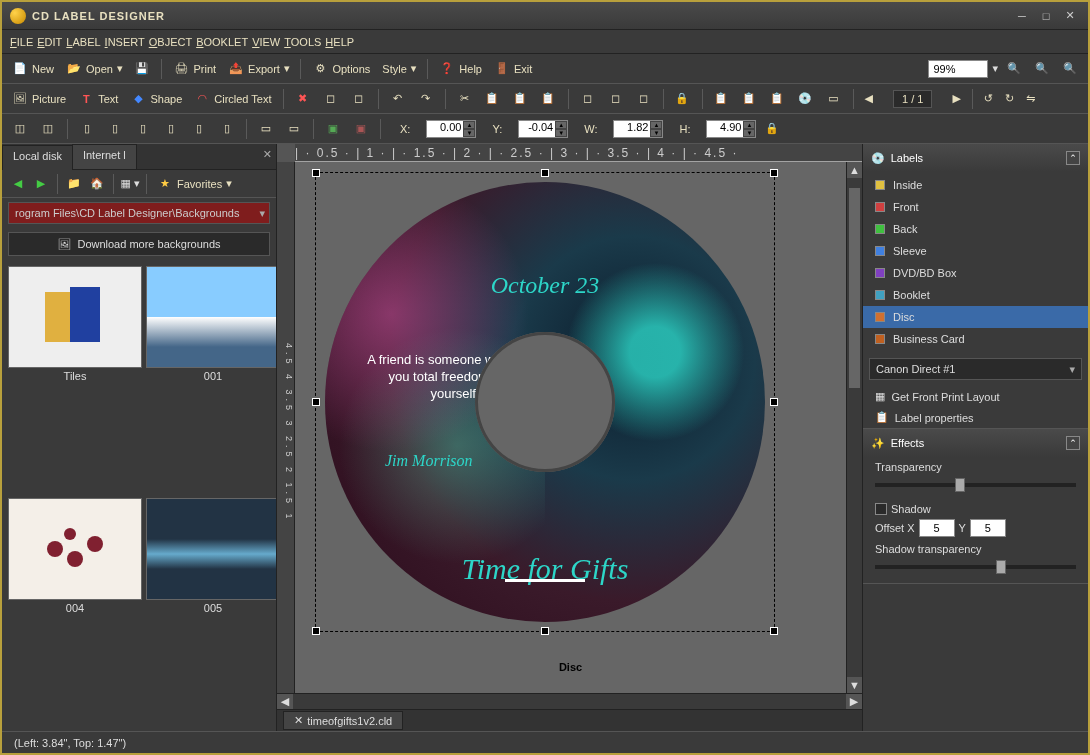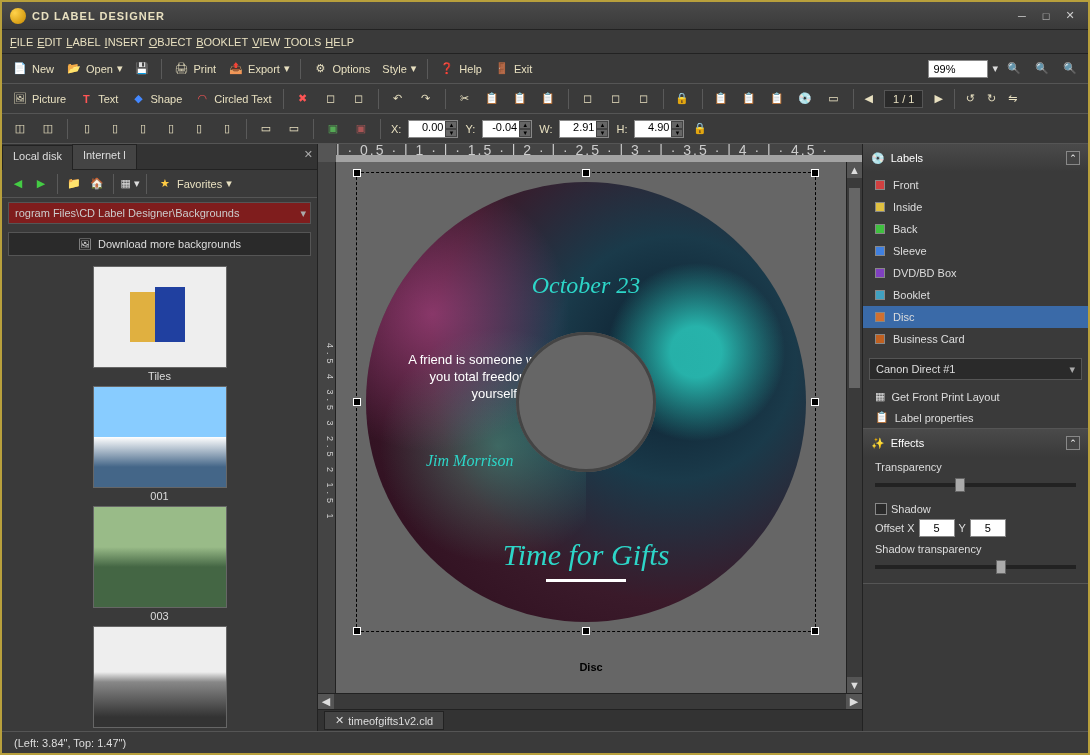--- a/index.html
+++ b/index.html
@@ -12,53 +12,53 @@
 .menubar { height: 24px; display: flex; align-items: center; padding: 0 8px; gap: 4px; background: #3a3a3a; border-bottom: 1px solid #222; }
 .menubar span { color: #e8e0c0; cursor: pointer; }
 .menubar span u { text-decoration: underline; }
 .toolbar { height: 30px; display: flex; align-items: center; padding: 0 6px; gap: 4px; background: #3a3a3a; border-bottom: 1px solid #555; }
 .tbtn { display: flex; align-items: center; gap: 4px; padding: 2px 4px; cursor: pointer; color: #e8e0c0; }
 .ticon { width: 16px; height: 16px; display: inline-flex; align-items: center; justify-content: center; }
 .sep { width: 1px; height: 20px; background: #5a5a5a; margin: 0 3px; }
 .numfield { width: 50px; height: 18px; background: #fff; color: #000; border: 1px solid #888; text-align: right; padding-right: 14px; position: relative; }
 .numfield .spin { position: absolute; right: 0; top: 0; width: 12px; height: 100%; display: flex; flex-direction: column; }
 .numfield .spin div { flex: 1; background: #666; border: 1px solid #444; font-size: 6px; text-align: center; line-height: 6px; cursor: pointer; }
-.label-sm { color: #e8e0c0; margin: 0 3px; }
+.label-sm { color: #e8e0c0; margin: 0 12px; }
 .zoom-input { width: 60px; height: 18px; background: #fff; color: #000; border: 1px solid #888; padding: 0 4px; }
 .main { flex: 1; display: flex; overflow: hidden; }
-.leftpanel { width: 316px; background: #3a3a3a; border-right: 1px solid #222; display: flex; flex-direction: column; }
+.leftpanel { width: 275px; background: #3a3a3a; border-right: 1px solid #222; display: flex; flex-direction: column; }
 .tabs { height: 26px; display: flex; border-bottom: 1px solid #222; background: #333; position: relative; }
 .tab { padding: 4px 10px; background: #444; border: 1px solid #222; border-bottom: none; margin-right: -1px; cursor: pointer; color: #ddd; }
 .tab.active { background: #3a3a3a; position: relative; top: 1px; }
 .tabs .close { position: absolute; right: 4px; top: 4px; cursor: pointer; color: #aaa; }
 .nav-row { height: 28px; display: flex; align-items: center; gap: 3px; padding: 0 6px; border-bottom: 1px solid #555; }
 .nav-row .nbtn { width: 20px; height: 20px; display: flex; align-items: center; justify-content: center; cursor: pointer; }
 .path-input { margin: 4px 6px; height: 22px; background: #7f1d1d; border: 1px solid #555; display: flex; align-items: center; padding: 0 18px 0 6px; color: #ccc; cursor: pointer; position: relative; }
 .path-input::after { content: "▾"; position: absolute; right: 4px; color: #aaa; }
 .dl-btn { margin: 4px 6px; height: 24px; background: #2a2a2a; border: 1px solid #555; display: flex; align-items: center; justify-content: center; gap: 6px; cursor: pointer; color: #ddd; }
-.thumbs { flex: 1; overflow-y: auto; padding: 6px; display: grid; grid-template-columns: 1fr; gap: 4px; }
+.thumbs { flex: 1; overflow-y: auto; padding: 6px; display: grid; grid-template-columns: 1fr 1fr 1fr 1fr; gap: 4px; }
 .thumb { text-align: center; }
 .thumb .img { width: 134px; height: 102px; border: 1px solid #666; background: #ddd; margin: 0 auto; overflow: hidden; display: flex; align-items: center; justify-content: center; }
 .thumb .cap { margin-top: 2px; color: #ddd; }
 .center { flex: 1; background: #555; display: flex; flex-direction: column; position: relative; }
-.ruler-h { height: 18px; background: #444; border-bottom: 7px solid #a3a3a3; display: flex; align-items: center; font-size: 14px; color: #ccc; overflow: hidden; margin-left: 18px; letter-spacing:2px; }
+.ruler-h { height: 18px; background: #444; border-bottom: 1px solid #a3a3a3; display: flex; align-items: center; font-size: 12px; color: #ccc; overflow: hidden; margin-left: 18px; letter-spacing:2px; }
 .canvas-wrap { flex: 1; display: flex; overflow: hidden; }
 .ruler-v { width: 18px; background: #444; border-right: 1px solid #222; font-size: 9px; color: #ccc; writing-mode: vertical-rl; text-align: center; letter-spacing: 4px; padding-top: 10px; }
 .canvas { flex: 1; background: #666; position: relative; overflow: hidden; }
 .selection { position: absolute; left: 20px; top: 10px; width: 460px; height: 460px; border: 1px dashed #000; }
 .selection .handle { position: absolute; width: 8px; height: 8px; background: #000; border: 1px solid #fff; }
 .h-nw{left:-4px;top:-4px}.h-n{left:50%;top:-4px;margin-left:-4px}.h-ne{right:-4px;top:-4px}.h-e{right:-4px;top:50%;margin-top:-4px}.h-se{right:-4px;bottom:-4px}.h-s{left:50%;bottom:-4px;margin-left:-4px}.h-sw{left:-4px;bottom:-4px}.h-w{left:-4px;top:50%;margin-top:-4px}
 .disc { position: absolute; left: 30px; top: 20px; width: 440px; height: 440px; border-radius: 50%; background: radial-gradient(circle at 70% 40%, #0a1a2a 0%, #1a3a4a 30%, #3a1a2a 60%, #2a0a1a 100%); overflow: hidden; }
 .disc .overlay-stars { position: absolute; left: 0; top: 0; width: 50%; height: 100%; background: radial-gradient(circle at 30% 30%, rgba(255,100,200,0.4), transparent 40%), radial-gradient(circle at 60% 60%, rgba(100,255,200,0.3), transparent 40%); }
 .disc .ribbon { position: absolute; right: 20px; top: 80px; width: 180px; height: 180px; background: radial-gradient(circle, #2dd6c8 20%, transparent 70%); border-radius: 50%; opacity: 0.8; }
 .disc .hole { position: absolute; left: 50%; top: 50%; width: 140px; height: 140px; margin: -70px 0 0 -70px; border-radius: 50%; background: #666; box-shadow: inset 0 0 0 3px #444; }
 .disc .txt-date { position: absolute; left: 50%; top: 90px; transform: translateX(-50%); font-family: cursive; font-style: italic; color: #2dd6c8; font-size: 24px; }
 .disc .txt-quote { position: absolute; left: 40px; top: 170px; width: 180px; color: #fff; font-size: 13px; text-align: center; line-height: 1.3; }
 .disc .txt-author { position: absolute; left: 60px; top: 270px; font-family: cursive; font-style: italic; color: #2dd6c8; font-size: 16px; }
-.disc .txt-main { position: absolute; left: 50%; bottom: 50px; transform: translateX(-50%); font-family: cursive; font-style: italic; color: #2dd6c8; font-size: 30px; white-space: nowrap; }
+.disc .txt-main { position: absolute; left: 50%; bottom: 36px; transform: translateX(-50%); font-family: cursive; font-style: italic; color: #2dd6c8; font-size: 30px; white-space: nowrap; }
 .disc .underline { position: absolute; left: 50%; bottom: 40px; transform: translateX(-50%); width: 80px; height: 3px; background: #fff; }
 .canvas-label { position: absolute; bottom: 20px; left: 50%; transform: translateX(-50%); font-weight: bold; color: #000; }
 .hscroll { height: 16px; background: #444; border-top: 1px solid #222; display: flex; }
 .hscroll .arr { width: 16px; background: #555; display: flex; align-items: center; justify-content: center; cursor: pointer; }
 .hscroll .track { flex: 1; background: #3a3a3a; }
 .filetab { height: 22px; background: #333; border-top: 1px solid #222; display: flex; align-items: center; padding: 0 6px; gap: 4px; }
 .filetab .ft { padding: 2px 10px; background: #444; border: 1px solid #222; cursor: pointer; display: flex; align-items: center; gap: 4px; }
 .rightpanel { width: 226px; background: #3a3a3a; border-left: 1px solid #222; display: flex; flex-direction: column; overflow-y: auto; }
 .rp-section { border-bottom: 1px solid #555; }
 .rp-head { height: 28px; background: linear-gradient(#4a4a4a,#3a3a3a); display: flex; align-items: center; padding: 0 8px; gap: 6px; color: #fff; cursor: pointer; }
@@ -282,21 +282,21 @@
   <div class="numfield"><span>0.00</span><div class="spin">
         <div>▲</div>
         <div>▼</div>
       </div></div>
   <span class="label-sm">Y:</span>
   <div class="numfield"><span>-0.04</span><div class="spin">
         <div>▲</div>
         <div>▼</div>
       </div></div>
   <span class="label-sm">W:</span>
-  <div class="numfield"><span>2.91</span><div class="spin">
+  <div class="numfield"><span>1.82</span><div class="spin">
         <div>▲</div>
         <div>▼</div>
       </div></div>
   <span class="label-sm">H:</span>
   <div class="numfield"><span>4.90</span><div class="spin">
         <div>▲</div>
         <div>▼</div>
       </div></div>
   <div class="tbtn">
       <span class="ticon">🔒</span>
@@ -414,26 +414,26 @@
 
   <div class="rightpanel">
     <div class="rp-section">
       <div class="rp-head">
         <span>💿</span>
         <span>Labels</span>
         <div class="exp">⌃</div>
       </div>
       <div class="rp-list">
         <div class="rp-item">
+            <span class="sw" style="background:#e0c040"></span>
+            <span>Inside</span>
+          </div>
+        <div class="rp-item">
             <span class="sw" style="background:#d04040"></span>
             <span>Front</span>
-          </div>
-        <div class="rp-item">
-            <span class="sw" style="background:#e0c040"></span>
-            <span>Inside</span>
           </div>
         <div class="rp-item">
             <span class="sw" style="background:#40c040"></span>
             <span>Back</span>
           </div>
         <div class="rp-item">
             <span class="sw" style="background:#4080e0"></span>
             <span>Sleeve</span>
           </div>
         <div class="rp-item">

